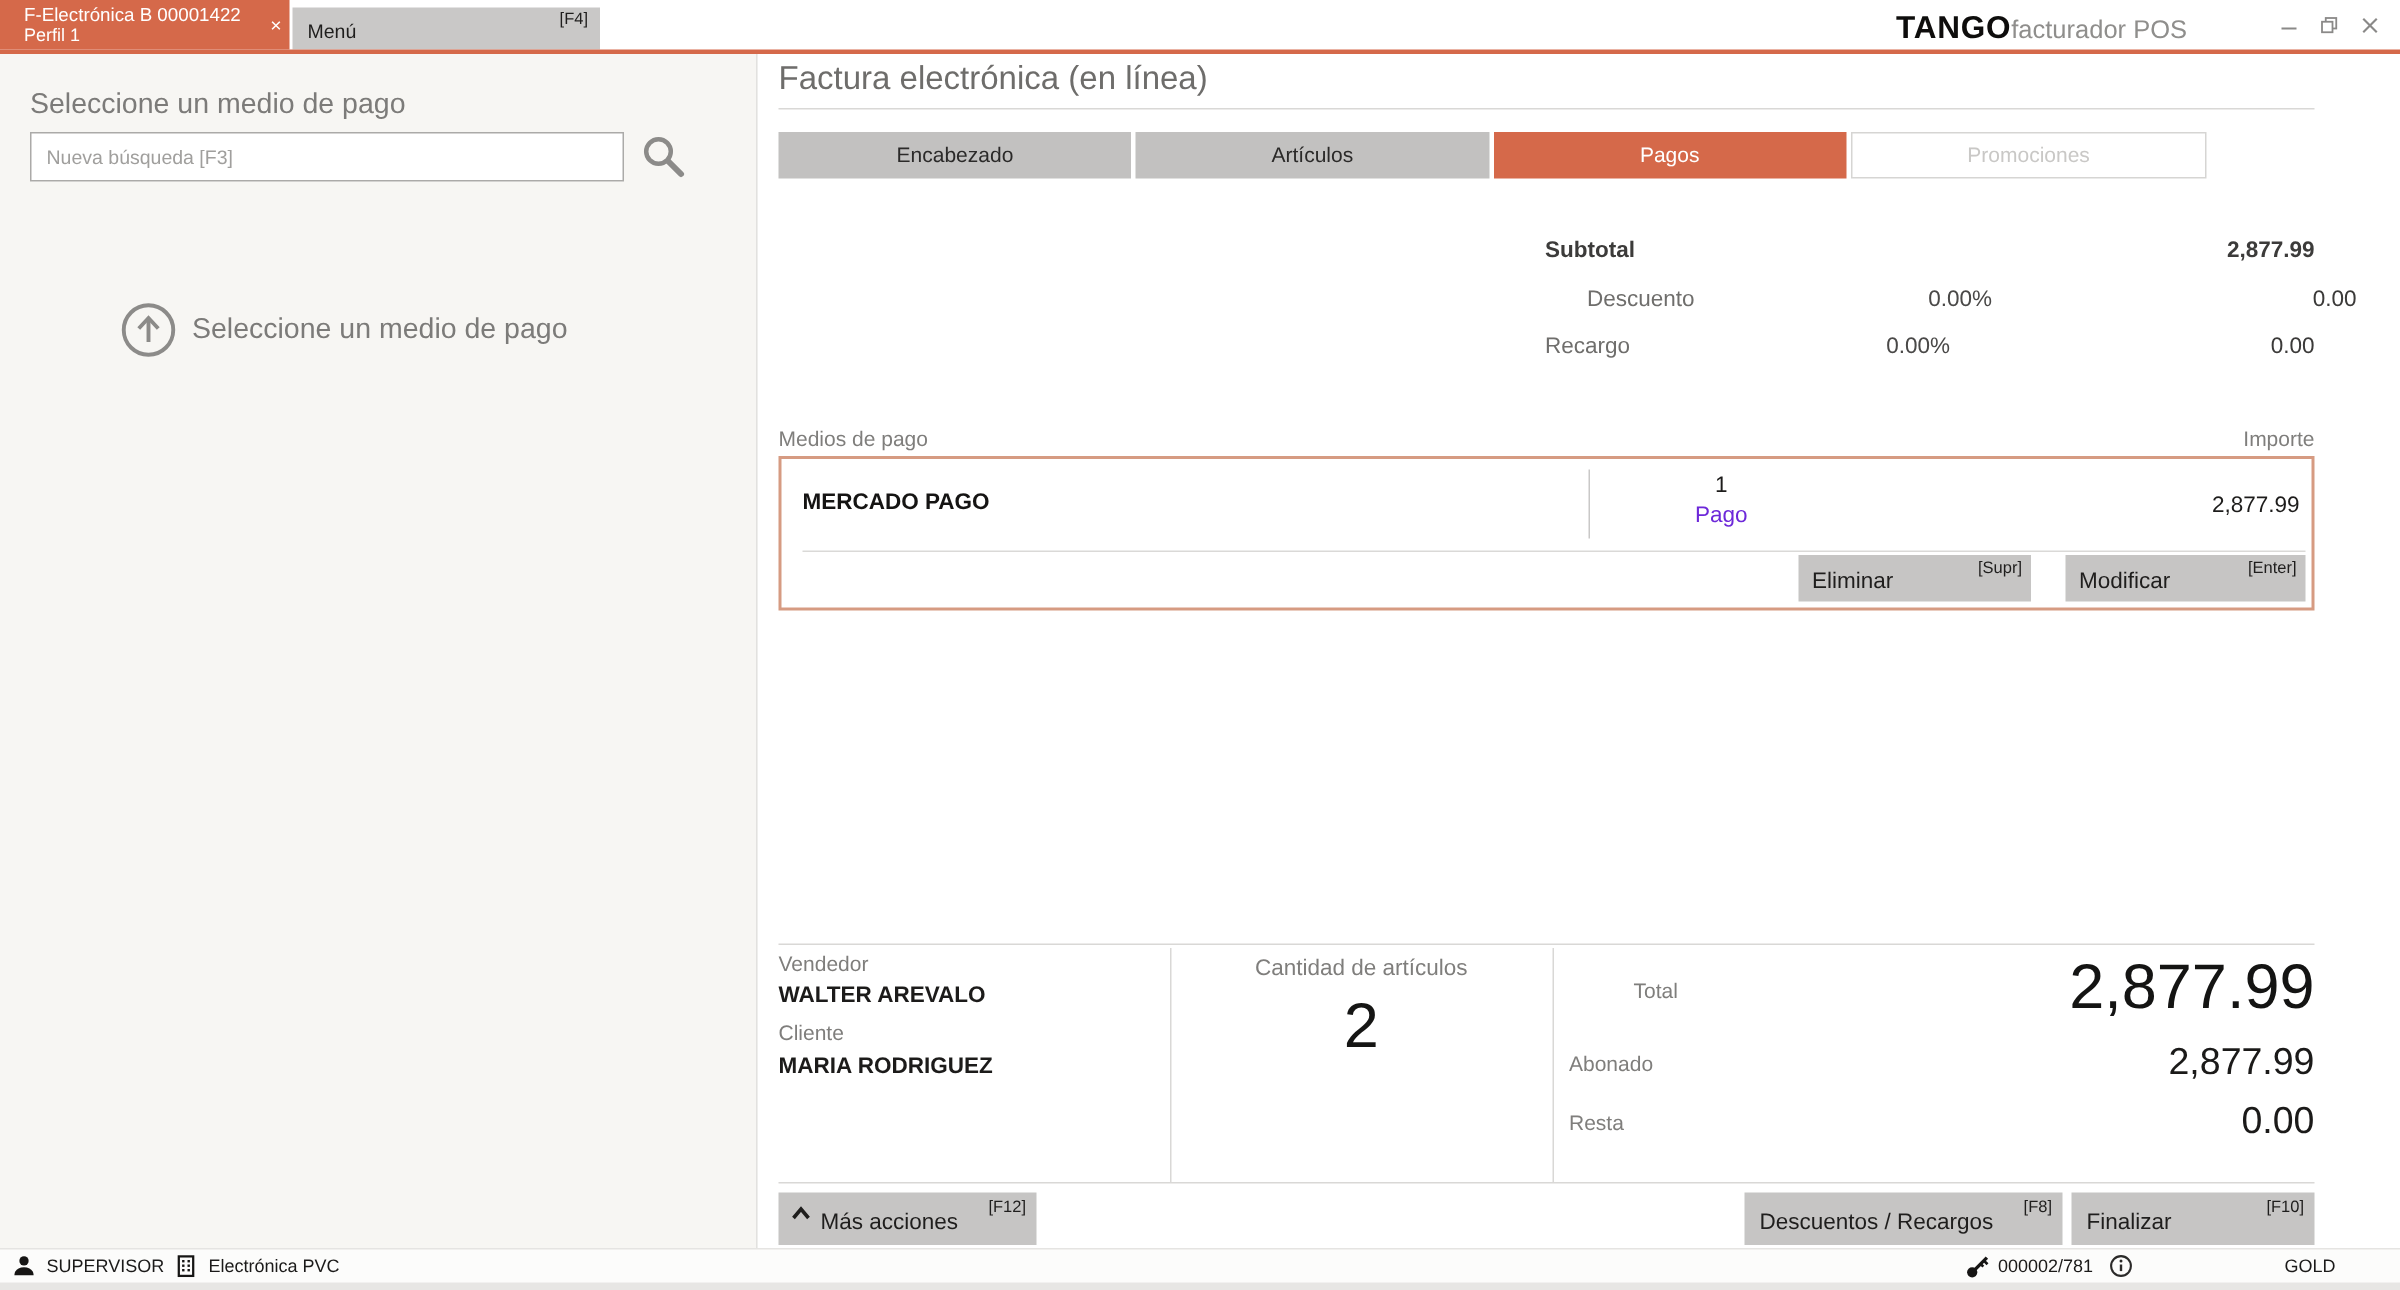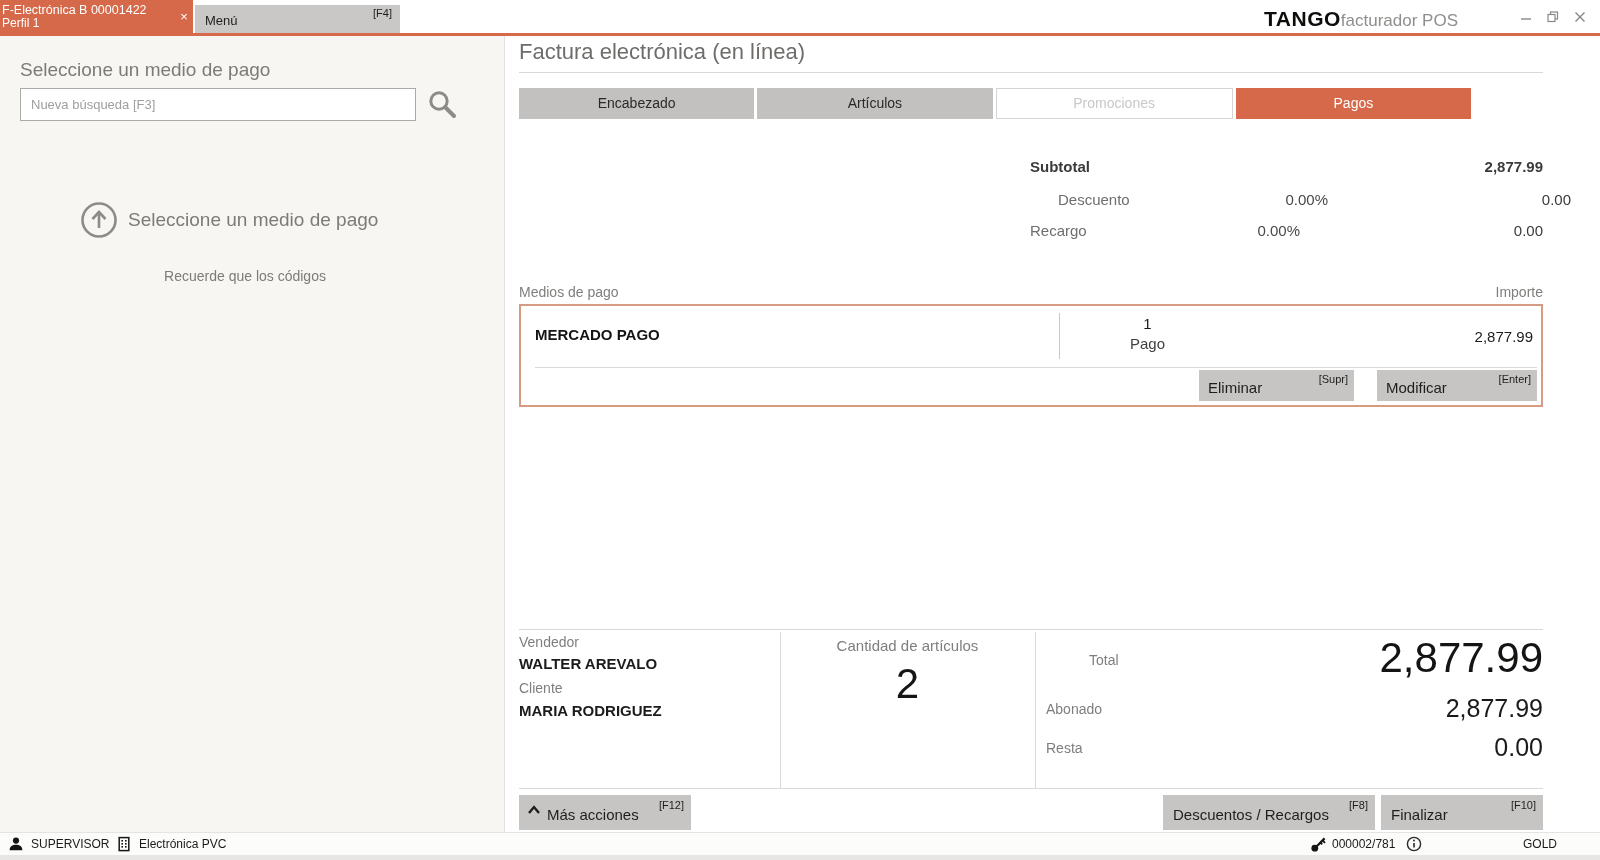--- a/index.html
+++ b/index.html
@@ -1,21 +1,21 @@
 <!DOCTYPE html>
 <html><head>
 <meta charset="utf-8">
 <style>
   * { margin:0; padding:0; box-sizing:border-box; }
   html,body { background:#fff; }
   body { font-family:"Liberation Sans", sans-serif; width:1600px; height:860px; overflow:hidden; }
   #app { position:relative; width:1600px; height:860px; background:#ffffff; }
 
   
-  .tab-active { position:absolute; left:0; top:0; width:193px; height:33px; background:#D5694A; color:#fff; padding:3px 2px; }
+  .tab-active { position:absolute; left:0; top:0; width:193px; height:33px; background:#D5694A; color:#fff; padding:3px 16px; }
   .tab-active .l1 { font-size:12.5px; line-height:14px; white-space:nowrap; }
   .tab-active .l2 { font-size:12px; line-height:13px; }
   .tab-close { position:absolute; right:2px; top:10px; width:14px; height:14px; font-size:13px; line-height:13px; color:#fff; text-align:center; cursor:default; }
   .tab-menu { position:absolute; left:195px; top:5px; width:205px; height:28px; background:#C9C8C7; }
   .tab-menu .ml { position:absolute; left:10px; bottom:5px; font-size:13px; color:#1F1E1D; }
   .tab-menu .ms { position:absolute; right:8px; top:2px; font-size:11px; color:#1F1E1D; }
   .accent-line { position:absolute; left:0; top:33px; width:1600px; height:3px; background:#D5694A; }
 
   .logo { position:absolute; top:7px; right:142px; white-space:nowrap; }
   .logo .brand { font-size:21px; font-weight:800; letter-spacing:0.5px; color:#0E0D0C; }
@@ -52,21 +52,21 @@
   .trow.sub .lbl, .trow.sub .val { font-weight:bold; color:#3C3B3A; }
   .trow.desc { top:191px;margin-left:28px; }
   .trow.rec  { top:222px; }
 
   .pay-header { position:absolute; left:519px; top:284px; width:1024px; display:flex; justify-content:space-between; font-size:14px; color:#7F7E7C; }
   .pay-box { position:absolute; left:519px; top:304px; width:1024px; height:103px; border:2px solid #D69B82; background:#fff; }
   .pay-name { position:absolute; left:14px; top:20px; font-size:15px; font-weight:bold; color:#151413; }
   .pay-vdiv { position:absolute; left:538px; top:7px; width:1px; height:46px; background:#C9C8C7; }
   .pay-mid { position:absolute; left:539px; top:0; width:175px; text-align:center; }
   .pay-mid .n { margin-top:9px; font-size:15px; color:#1D1C1B; }
-  .pay-mid .w { margin-top:3px; font-size:15px; color:#404040; }
+  .pay-mid .w { margin-top:3px; font-size:15px; color:#6d28d9; }
   .pay-amt { position:absolute; right:8px; top:22px; font-size:15px; color:#1D1C1B; }
   .pay-hdiv { position:absolute; left:14px; top:61px; width:1002px; height:1px; background:#DAD9D7; }
   .pay-btns { position:absolute; right:4px; bottom:4px; display:flex; gap:23px; }
   .gbtn { position:relative; height:31px; background:#C6C5C4; cursor:default; }
   .gbtn .bl { position:absolute; left:9px; bottom:5px; font-size:15px; color:#1F1E1D; white-space:nowrap; }
   .gbtn .bs { position:absolute; right:6px; top:3px; font-size:11px; color:#1F1E1D; }
   .gbtn.eliminar { width:155px; }
   .gbtn.modificar { width:160px; }
 
   
@@ -163,31 +163,30 @@
     </span>
     <span class="sb-empty-icon">
       <svg width="38" height="38" viewBox="0 0 38 38">
           <circle cx="19" cy="19" r="16.5" fill="none" stroke="#8C8B89" stroke-width="2.6"></circle>
           <line x1="19" y1="27" x2="19" y2="12" stroke="#8C8B89" stroke-width="2.6"></line>
           <polyline points="12.5,18 19,11 25.5,18" fill="none" stroke="#8C8B89" stroke-width="2.6" stroke-linejoin="miter"></polyline>
         </svg>
     </span>
     <div class="sb-empty-title">Seleccione un medio de pago</div>
     <div class="sb-hints">
-      <div>Recuerde que los códigos</div>
     </div>
   </div>
 
   <div class="page-title">Factura electrónica (en línea)</div>
   <div class="rule rule-title"></div>
   <div class="doc-tabs">
     <div class="doc-tab normal">Encabezado</div>
     <div class="doc-tab normal">Artículos</div>
+    <div class="doc-tab active">Pagos</div>
     <div class="doc-tab disabled">Promociones</div>
-    <div class="doc-tab active">Pagos</div>
   </div>
 
   <div class="trow sub">
     <span class="lbl">Subtotal</span>
     <span class="pct"></span>
     <span class="val">2,877.99</span>
   </div>
   <div class="trow desc">
     <span class="lbl">Descuento</span>
     <span class="pct">0.00%</span>

